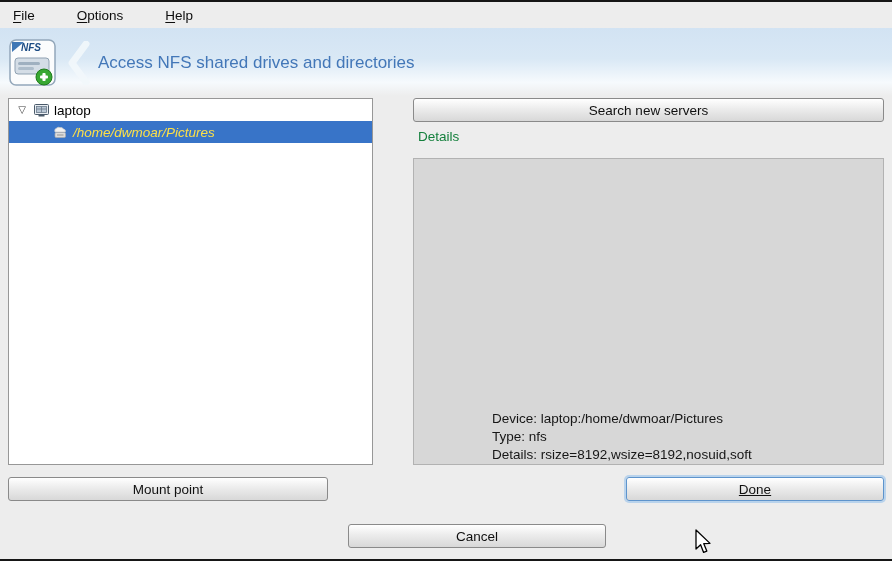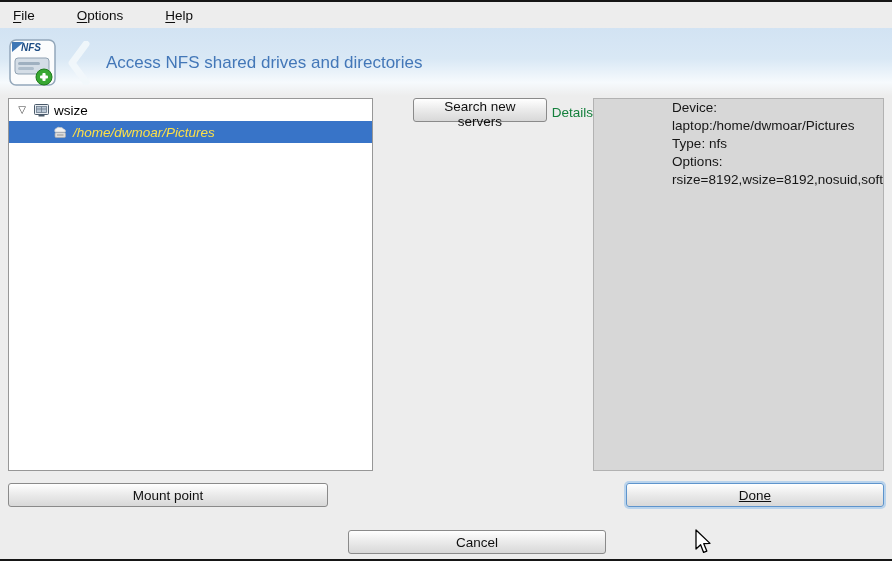--- a/index.html
+++ b/index.html
@@ -36,21 +36,21 @@
   
   .header {
     height:68px; flex:0 0 68px;
     background:linear-gradient(180deg,#d2e3f3 0%,#d9e8f5 45%,#f6fafd 80%,#ededed 100%);
     display:flex; align-items:center;
     padding:16px 0 14px 8px;
   }
   .app-icon { width:50px; height:50px; flex:0 0 50px; }
   .chevron { margin-left:6px; height:44px; }
   .title {
-    margin:0 0 0 16px;
+    margin:0 0 0 8px;
     font-size:17px; font-weight:400;
     color:#4377b8;
   }
 
   
   .main {
     flex:1 1 auto;
     display:flex; gap:8px;
     padding:2px 8px 0;
   }
@@ -71,45 +71,45 @@
   .share-row  { padding-left:44px; gap:6px; }
   .share-row.selected { background:#3874c8; color:#fde047;font-style:italic; }
   .expander {
     width:14px; text-align:center;
     font-size:10px; color:#3a3a3a; line-height:1;
   }
   .row-icon { display:inline-flex; }
 
   .right-panel {
     flex:1 1 auto;
-    display:flex; flex-direction:row;padding-left:32px;
+    display:flex; flex-direction:column;padding-left:32px;
   }
   .search-btn { width:100%; }
 
   .details-label {
     font-size:13.5px; color:#15803d;
     margin:7px 0 2px 5px;
   }
   .details-frame {
     flex:1 1 auto;
     background:#d7d7d7;
     border:1px solid #b2b2b2;
-    display:flex; align-items:flex-start;
+    display:flex; align-items:flex-end;margin-top:12px;
   }
   .details-text {
     margin-left:78px;
     font-size:13.5px; line-height:18px;
     color:#161616;
   }
 
   
   .footer {
     flex:0 0 auto;
     display:flex; gap:20px;
-    padding:12px 8px 5px;
+    padding:12px 8px 11px;
     border-radius:14px;
   }
   .btn {
     height:24px;
     font-family:inherit; font-size:13.5px; color:#101010;
     background:linear-gradient(#ffffff,#ececec 45%,#d8d8d8);
     border:1px solid #8a8a8a;
     border-radius:3px;
     padding:0 12px;
     cursor:pointer;
@@ -168,42 +168,42 @@
         <span class="expander">▽</span>
         <span class="row-icon">
           <svg width="15" height="13" viewBox="0 0 15 13">
             <rect x="0.5" y="0.5" width="14" height="10" rx="1" fill="#e9edf2" stroke="#4a5a6a"></rect>
             <rect x="2.5" y="2.5" width="10" height="6" fill="#b9c6d4" stroke="#6a7a8a" stroke-width="0.8"></rect>
             <line x1="2.5" y1="5" x2="12.5" y2="5" stroke="#6a7a8a" stroke-width="0.8"></line>
             <line x1="7.5" y1="2.5" x2="7.5" y2="8.5" stroke="#6a7a8a" stroke-width="0.8"></line>
             <rect x="4.5" y="11" width="6" height="1.5" fill="#4a5a6a"></rect>
           </svg>
         </span>
-        <span class="row-label">wsize</span>
+        <span class="row-label">laptop</span>
       </div>
       <div class="tree-row share-row selected">
         <span class="row-icon">
           <svg width="14" height="13" viewBox="0 0 14 13">
             <path d="M2 6 Q1 3 3.5 2.2 Q5 0.6 7.2 1.6 Q9.5 0.9 10.4 3 Q13 3.4 12.3 6 Z" fill="#f2f2f2" stroke="#c8c8c8" stroke-width="0.7"></path>
             <rect x="2" y="6.5" width="10.5" height="5" rx="1.2" fill="#dcdcdc" stroke="#aaaaaa" stroke-width="0.7"></rect>
             <line x1="4" y1="9" x2="10.5" y2="9" stroke="#8c8c8c" stroke-width="0.9"></line>
           </svg>
         </span>
         <span class="row-label">/home/dwmoar/Pictures</span>
       </div>
     </div>
 
     <div class="right-panel">
       <button class="btn search-btn">Search new servers</button>
       <div class="details-label">Details</div>
       <div class="details-frame">
         <div class="details-text">
           <div>Device: laptop:/home/dwmoar/Pictures</div>
           <div>Type: nfs</div>
-          <div>Options: rsize=8192,wsize=8192,nosuid,soft</div>
+          <div>Details: rsize=8192,wsize=8192,nosuid,soft</div>
         </div>
       </div>
     </div>
 
   </div>
 
   <div class="footer">
     <button class="btn btn-mount">Mount point</button>
     <button class="btn btn-cancel">Cancel</button>
     <button class="btn btn-done btn-focused">Done</button>

